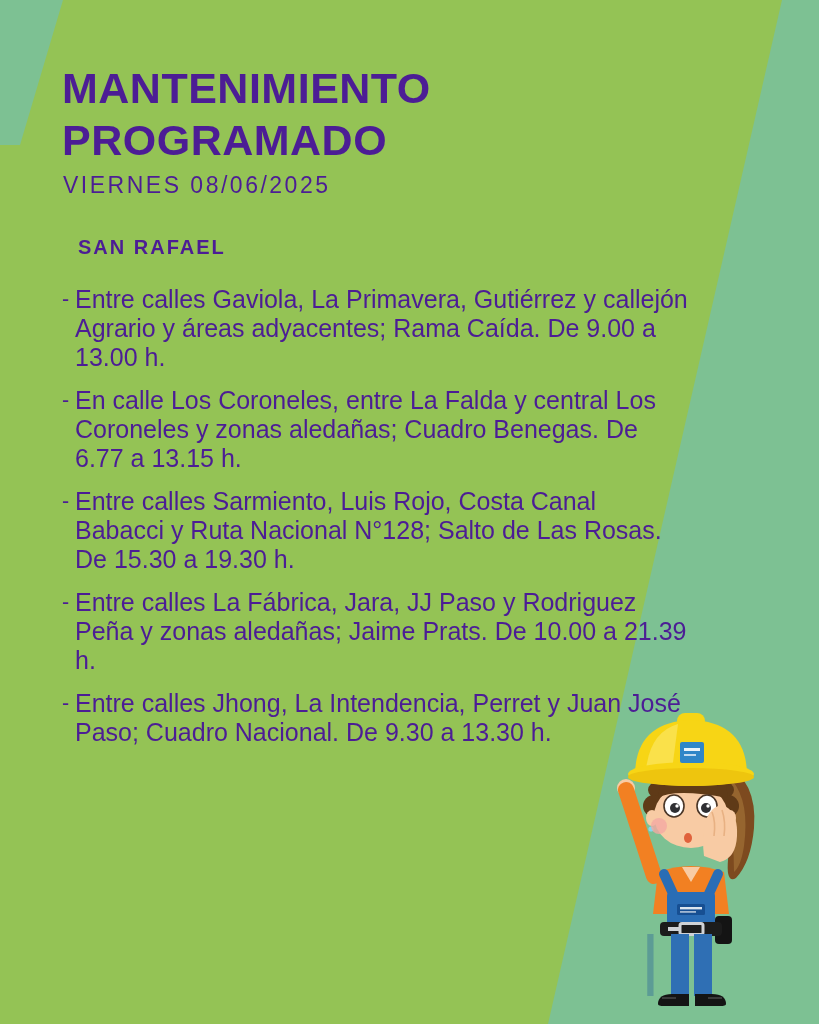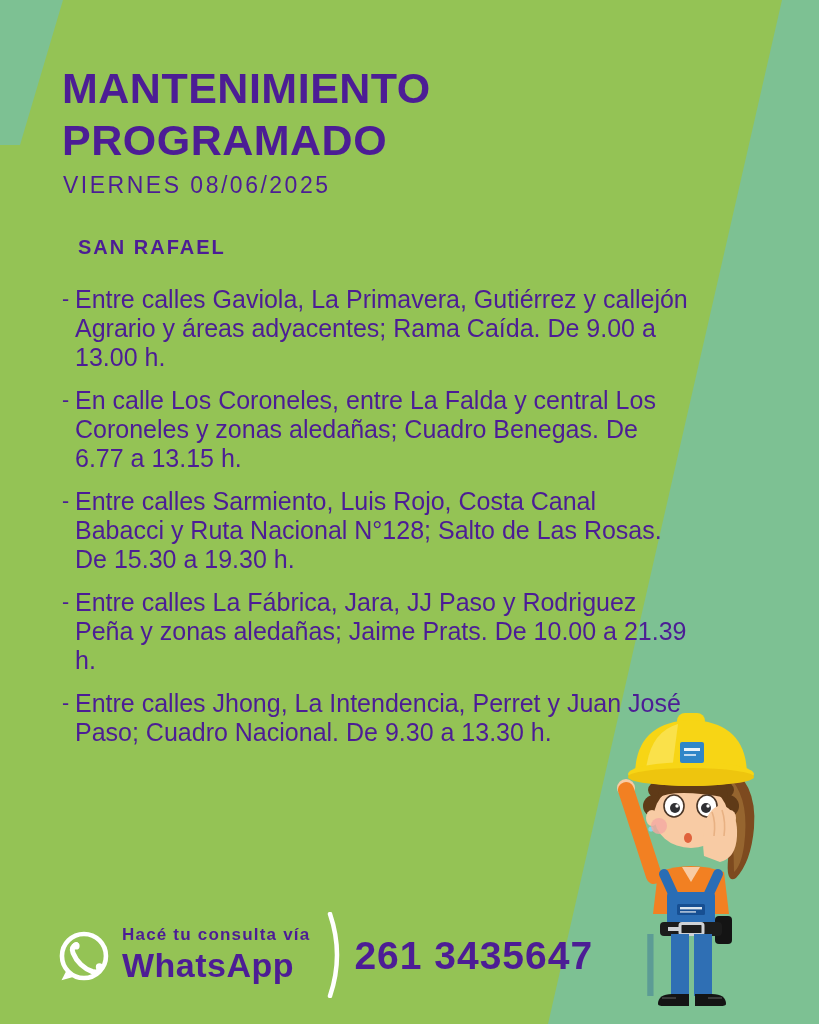--- a/index.html
+++ b/index.html
@@ -149,37 +149,20 @@
     <div class="outage-item">
       <span class="marker">-</span>
       <span class="text">Entre calles La Fábrica, Jara, JJ Paso y Rodriguez Peña y zonas aledañas; Jaime Prats. De 10.00 a 21.39 h.</span>
     </div>
     <div class="outage-item">
       <span class="marker">-</span>
       <span class="text">Entre calles Jhong, La Intendencia, Perret y Juan José Paso; Cuadro Nacional. De 9.30 a 13.30 h.</span>
     </div>
   </div>
 
-  <div class="footer">
-    <svg class="wa-icon" viewBox="0 0 24 24">
-      <circle cx="12.4" cy="11.6" r="9.1" fill="none" stroke="#ffffff" stroke-width="1.9"></circle>
-      <path d="M 5.4 17.2 L 3.1 21.6 L 8.3 20.2 Z" fill="#ffffff"></path>
-      <path d="M 9.2 6.9 q -2.4 0.9 -1.3 3.5 q 1.1 2.7 3.2 4.7 q 2.1 2 4.7 2.9 q 2.7 0.8 3.3 -1.6" fill="none" stroke="#ffffff" stroke-width="2.1" stroke-linecap="round"></path>
-      <circle cx="9.1" cy="7.4" r="1.5" fill="#ffffff"></circle>
-      <circle cx="18.8" cy="16.1" r="1.5" fill="#ffffff"></circle>
-    </svg>
-    <div class="wa-textcol">
-      <div class="wa-tagline">Hacé tu consulta vía</div>
-      <div class="wa-brand">WhatsApp</div>
-    </div>
-    <svg class="divider" viewBox="0 0 20 86">
-      <path d="M 4 2 Q 18 43 4 84" fill="none" stroke="#ffffff" stroke-width="4.5" stroke-linecap="round"></path>
-    </svg>
-    <div class="phone">261 3435647</div>
-  </div>
 
   <svg class="mascot" viewBox="0 0 152 302">
 
     <g>
       <path d="M 106 52 Q 142 70 138 118 Q 135 152 120 168 Q 110 174 112 150 Q 116 110 102 84 Z" fill="#7d4a1f"></path>
       <path d="M 116 70 Q 134 92 128 136 Q 125 156 118 162 Q 118 130 112 100 Z" fill="#96652f"></path>
     </g>
 
     <g>
       <circle cx="10" cy="78" r="9" fill="#f8cba4"></circle>

